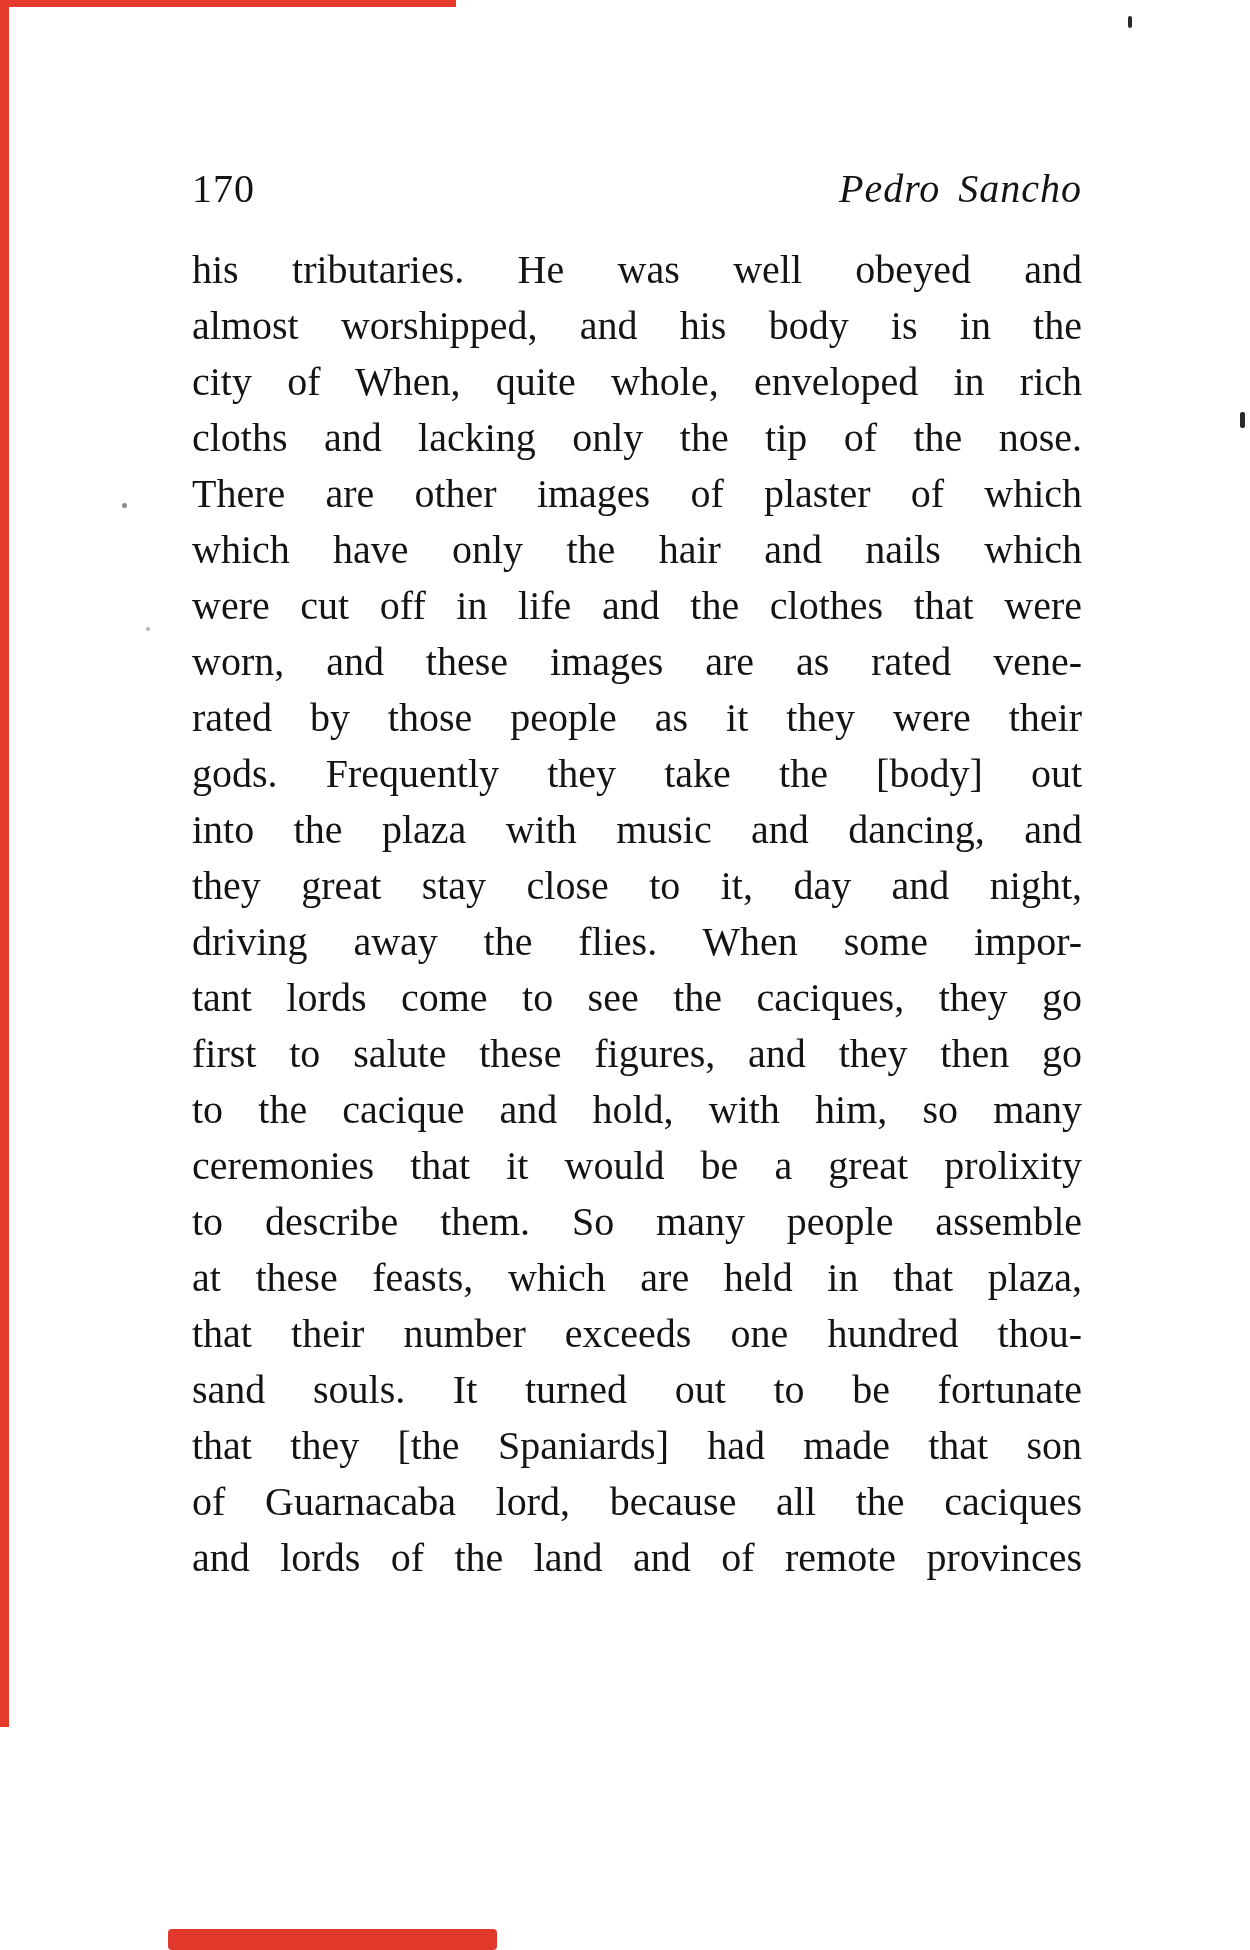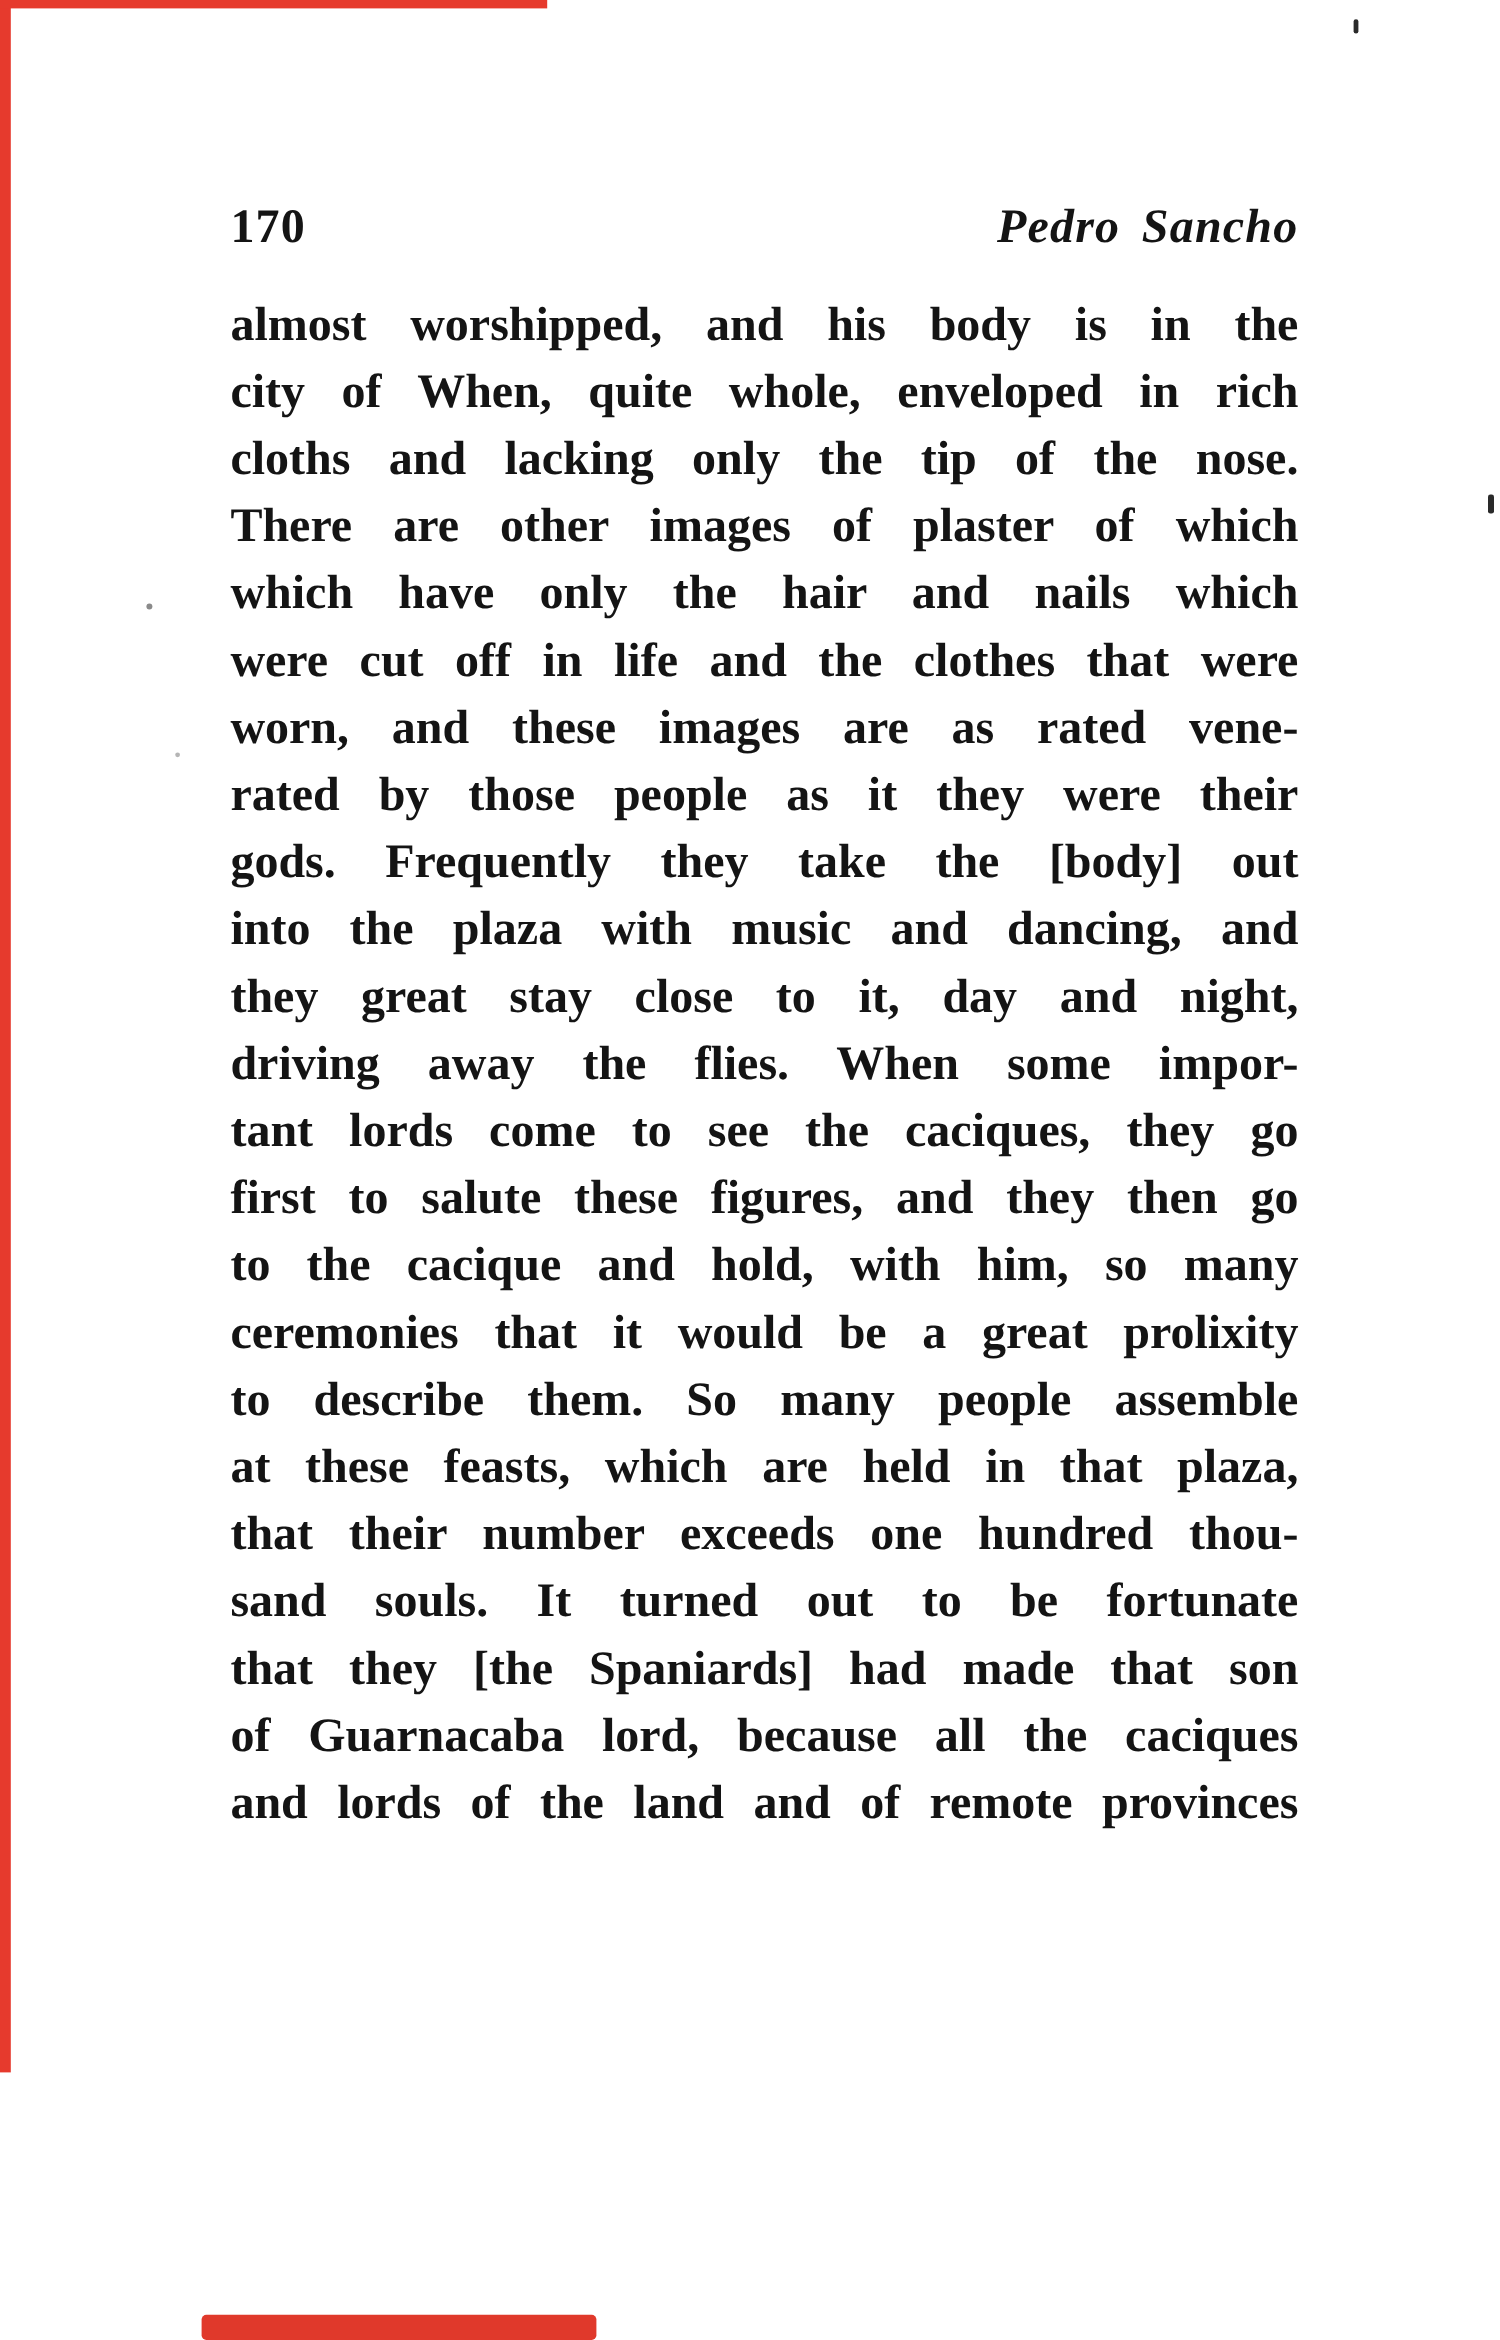--- a/index.html
+++ b/index.html
@@ -8,21 +8,20 @@
     background: #ffffff;
   }
   .page {
     position: relative;
     width: 1250px;
     height: 1950px;
     background: var(--paper-color, #ffffff);
     overflow: hidden;
     font-family: "Liberation Serif", "DejaVu Serif", serif;
     color: var(--ink-color, #141414);
-    font-weight: bold;
   }
   
   .edge-left {
     position: absolute;
     left: 0; top: 0;
     width: 9px; height: 1727px;
     background: var(--edge-color, #e63a2d);
   }
   .edge-top {
     position: absolute;
@@ -95,20 +94,21 @@
   <div class="speck speck-right-tick"></div>
   <div class="speck speck-left-dot"></div>
   <div class="speck speck-left-dot2"></div>
 
   <header class="pagehead">
     <span class="pagenum">170</span>
     <span class="runtitle">Pedro Sancho</span>
   </header>
 
   <main class="body-text">
+    <div class="line">his tributaries.  He was well obeyed and</div>
     <div class="line">almost worshipped, and his body is in the</div>
     <div class="line">city of When, quite whole, enveloped in rich</div>
     <div class="line">cloths and lacking only the tip of the nose.</div>
     <div class="line">There are other images of plaster of which</div>
     <div class="line">which have only the hair and nails which</div>
     <div class="line">were cut off in life and the clothes that were</div>
     <div class="line">worn, and these images are as rated vene-</div>
     <div class="line">rated by those people as it they were their</div>
     <div class="line">gods.  Frequently they take the [body] out</div>
     <div class="line">into the plaza with music and dancing, and</div>

